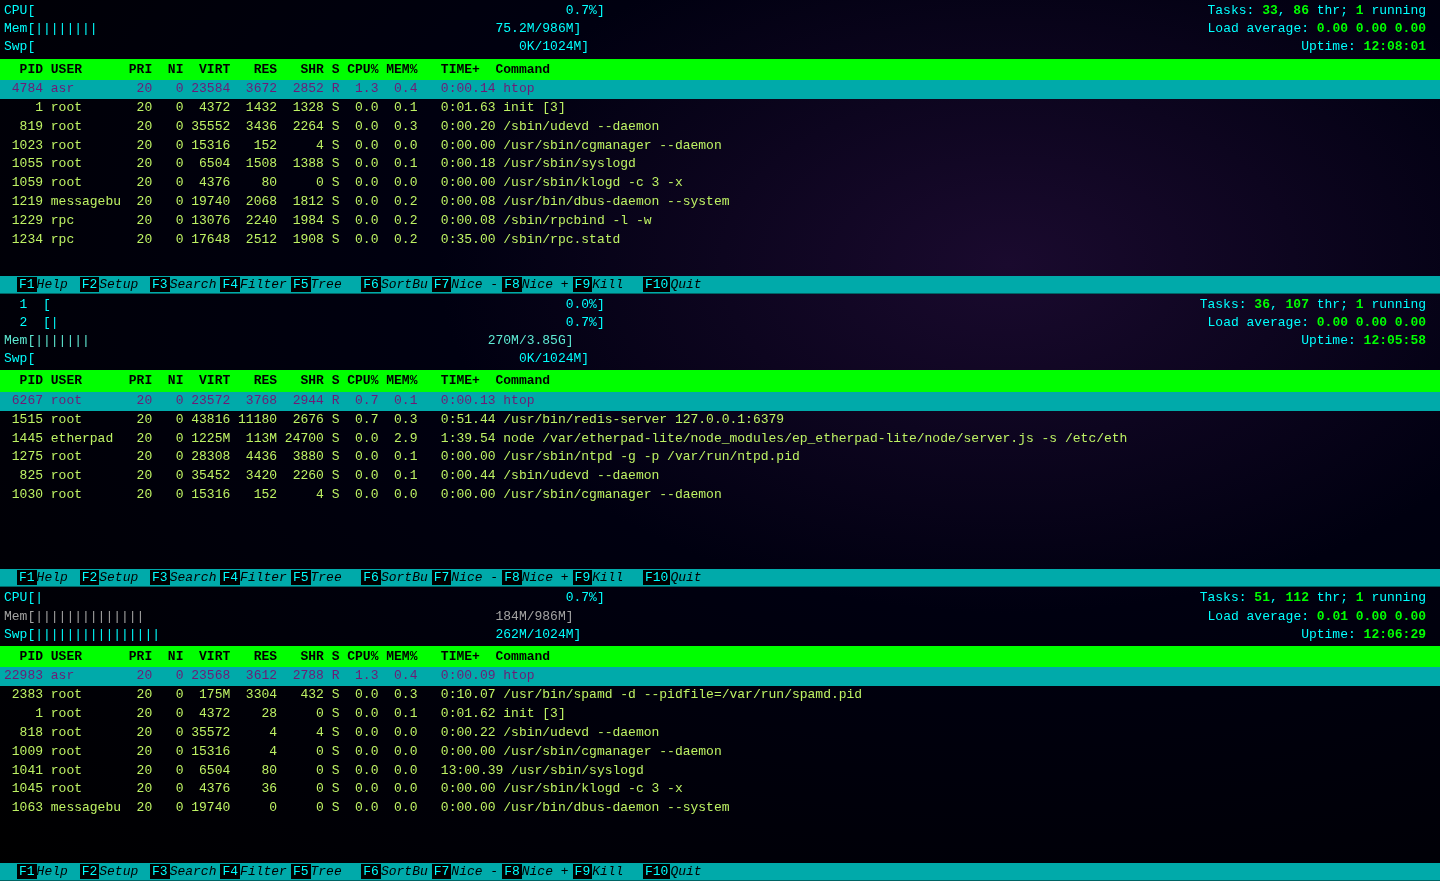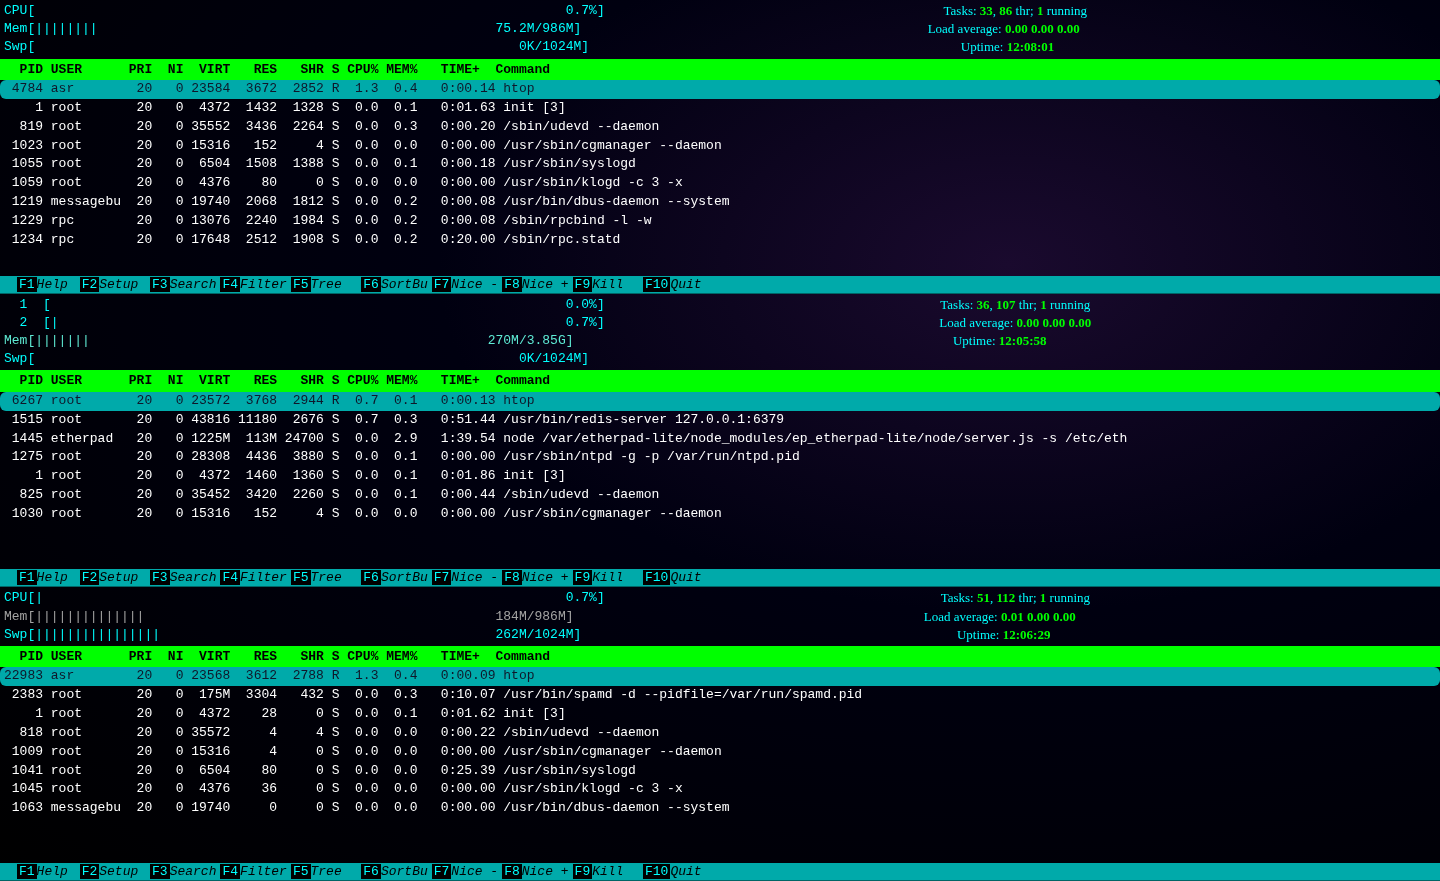--- a/index.html
+++ b/index.html
@@ -47,50 +47,48 @@
       white-space: pre;
     }
 
     .left-col {
       flex: 0 0 auto;
       min-width: 300px;
     }
 
     .right-col {
       flex: 1;
-      text-align: center;
+      text-align: right;
       padding-right: 10px;
-      font-family: Liberation Serif, serif;
     }
 
     .table-header {
       background: #00ff00;
       color: #000000;
       font-weight: bold;
       padding: 1px 4px;
       white-space: pre;
       line-height: 1.5;
     }
 
     .process-list {
       flex: 1;
       overflow: hidden;
     }
 
     .process-row {
       white-space: pre;
       padding: 0 4px;
       line-height: 1.45;
-      color: #ffffff;
+      color: #bef264;
     }
 
     .process-row.highlighted {
       background: #00aaaa;
-      color: #0f172a;
-      border-radius: 6px;
+      color: #701a75;
     }
 
     .footer-bar {
       background: #00aaaa;
       color: #000000;
       display: flex;
       padding: 1px 17px;
       white-space: pre;
     }
 
@@ -123,55 +121,54 @@
       <div class="table-header">  PID USER      PRI  NI  VIRT   RES   SHR S CPU% MEM%   TIME+  Command</div>
       <div class="process-list">
         <div class="process-row highlighted"> 4784 asr        20   0 23584  3672  2852 R  1.3  0.4   0:00.14 htop</div>
         <div class="process-row">    1 root       20   0  4372  1432  1328 S  0.0  0.1   0:01.63 init [3]</div>
         <div class="process-row">  819 root       20   0 35552  3436  2264 S  0.0  0.3   0:00.20 /sbin/udevd --daemon</div>
         <div class="process-row"> 1023 root       20   0 15316   152     4 S  0.0  0.0   0:00.00 /usr/sbin/cgmanager --daemon</div>
         <div class="process-row"> 1055 root       20   0  6504  1508  1388 S  0.0  0.1   0:00.18 /usr/sbin/syslogd</div>
         <div class="process-row"> 1059 root       20   0  4376    80     0 S  0.0  0.0   0:00.00 /usr/sbin/klogd -c 3 -x</div>
         <div class="process-row"> 1219 messagebu  20   0 19740  2068  1812 S  0.0  0.2   0:00.08 /usr/bin/dbus-daemon --system</div>
         <div class="process-row"> 1229 rpc        20   0 13076  2240  1984 S  0.0  0.2   0:00.08 /sbin/rpcbind -l -w</div>
-        <div class="process-row"> 1234 rpc        20   0 17648  2512  1908 S  0.0  0.2   0:20.00 /sbin/rpc.statd</div>
+        <div class="process-row"> 1234 rpc        20   0 17648  2512  1908 S  0.0  0.2   0:35.00 /sbin/rpc.statd</div>
       </div>
       <div class="footer-bar"><span class="footer-key">F1</span><span class="footer-label">Help </span><span class="footer-key">F2</span><span class="footer-label">Setup </span><span class="footer-key">F3</span><span class="footer-label">Search</span><span class="footer-key">F4</span><span class="footer-label">Filter</span><span class="footer-key">F5</span><span class="footer-label">Tree  </span><span class="footer-key">F6</span><span class="footer-label">SortBu</span><span class="footer-key">F7</span><span class="footer-label">Nice -</span><span class="footer-key">F8</span><span class="footer-label">Nice +</span><span class="footer-key">F9</span><span class="footer-label">Kill  </span><span class="footer-key">F10</span><span class="footer-label">Quit</span></div>
     </div>
     <div class="htop-panel">
       <div class="panel-header">
         <div class="header-line"><span class="left-col"><span style="color:#00ffff">  1  [                                                                  0.0%]</span></span><span class="right-col"><span style="color:#00ffff">Tasks: </span><span style="color:#00ff00;font-weight:bold">36</span><span style="color:#00ffff">, </span><span style="color:#00ff00;font-weight:bold">107</span><span style="color:#00ffff"> thr; </span><span style="color:#00ff00;font-weight:bold">1</span><span style="color:#00ffff"> running</span></span></div>
         <div class="header-line"><span class="left-col"><span style="color:#00ffff">  2  [|                                                                 0.7%]</span></span><span class="right-col"><span style="color:#00ffff">Load average: </span><span style="color:#00ff00;font-weight:bold">0.00 0.00 0.00</span></span></div>
         <div class="header-line"><span class="left-col"><span style="color:#5eead4">Mem[|||||||                                                   270M/3.85G]</span></span><span class="right-col"><span style="color:#00ffff">Uptime: </span><span style="color:#00ff00;font-weight:bold">12:05:58</span></span></div>
         <div class="header-line"><span class="left-col"><span style="color:#00ffff">Swp[                                                              0K/1024M]</span></span></div>
       </div>
       <div class="table-header">  PID USER      PRI  NI  VIRT   RES   SHR S CPU% MEM%   TIME+  Command</div>
       <div class="process-list">
         <div class="process-row highlighted"> 6267 root       20   0 23572  3768  2944 R  0.7  0.1   0:00.13 htop</div>
         <div class="process-row"> 1515 root       20   0 43816 11180  2676 S  0.7  0.3   0:51.44 /usr/bin/redis-server 127.0.0.1:6379</div>
         <div class="process-row"> 1445 etherpad   20   0 1225M  113M 24700 S  0.0  2.9   1:39.54 node /var/etherpad-lite/node_modules/ep_etherpad-lite/node/server.js -s /etc/eth</div>
         <div class="process-row"> 1275 root       20   0 28308  4436  3880 S  0.0  0.1   0:00.00 /usr/sbin/ntpd -g -p /var/run/ntpd.pid</div>
-        <div class="process-row">    1 root       20   0  4372  1460  1360 S  0.0  0.1   0:01.86 init [3]</div>
         <div class="process-row">  825 root       20   0 35452  3420  2260 S  0.0  0.1   0:00.44 /sbin/udevd --daemon</div>
         <div class="process-row"> 1030 root       20   0 15316   152     4 S  0.0  0.0   0:00.00 /usr/sbin/cgmanager --daemon</div>
       </div>
       <div class="footer-bar"><span class="footer-key">F1</span><span class="footer-label">Help </span><span class="footer-key">F2</span><span class="footer-label">Setup </span><span class="footer-key">F3</span><span class="footer-label">Search</span><span class="footer-key">F4</span><span class="footer-label">Filter</span><span class="footer-key">F5</span><span class="footer-label">Tree  </span><span class="footer-key">F6</span><span class="footer-label">SortBu</span><span class="footer-key">F7</span><span class="footer-label">Nice -</span><span class="footer-key">F8</span><span class="footer-label">Nice +</span><span class="footer-key">F9</span><span class="footer-label">Kill  </span><span class="footer-key">F10</span><span class="footer-label">Quit</span></div>
     </div>
     <div class="htop-panel">
       <div class="panel-header">
         <div class="header-line"><span class="left-col"><span style="color:#00ffff">CPU[|                                                                   0.7%]</span></span><span class="right-col"><span style="color:#00ffff">Tasks: </span><span style="color:#00ff00;font-weight:bold">51</span><span style="color:#00ffff">, </span><span style="color:#00ff00;font-weight:bold">112</span><span style="color:#00ffff"> thr; </span><span style="color:#00ff00;font-weight:bold">1</span><span style="color:#00ffff"> running</span></span></div>
         <div class="header-line"><span class="left-col"><span style="color:#a3a3a3">Mem[||||||||||||||                                             184M/986M]</span></span><span class="right-col"><span style="color:#00ffff">Load average: </span><span style="color:#00ff00;font-weight:bold">0.01 0.00 0.00</span></span></div>
         <div class="header-line"><span class="left-col"><span style="color:#00ffff">Swp[||||||||||||||||                                           262M/1024M]</span></span><span class="right-col"><span style="color:#00ffff">Uptime: </span><span style="color:#00ff00;font-weight:bold">12:06:29</span></span></div>
       </div>
       <div class="table-header">  PID USER      PRI  NI  VIRT   RES   SHR S CPU% MEM%   TIME+  Command</div>
       <div class="process-list">
         <div class="process-row highlighted">22983 asr        20   0 23568  3612  2788 R  1.3  0.4   0:00.09 htop</div>
         <div class="process-row"> 2383 root       20   0  175M  3304   432 S  0.0  0.3   0:10.07 /usr/bin/spamd -d --pidfile=/var/run/spamd.pid</div>
         <div class="process-row">    1 root       20   0  4372    28     0 S  0.0  0.1   0:01.62 init [3]</div>
         <div class="process-row">  818 root       20   0 35572     4     4 S  0.0  0.0   0:00.22 /sbin/udevd --daemon</div>
         <div class="process-row"> 1009 root       20   0 15316     4     0 S  0.0  0.0   0:00.00 /usr/sbin/cgmanager --daemon</div>
-        <div class="process-row"> 1041 root       20   0  6504    80     0 S  0.0  0.0   0:25.39 /usr/sbin/syslogd</div>
+        <div class="process-row"> 1041 root       20   0  6504    80     0 S  0.0  0.0   13:00.39 /usr/sbin/syslogd</div>
         <div class="process-row"> 1045 root       20   0  4376    36     0 S  0.0  0.0   0:00.00 /usr/sbin/klogd -c 3 -x</div>
         <div class="process-row"> 1063 messagebu  20   0 19740     0     0 S  0.0  0.0   0:00.00 /usr/bin/dbus-daemon --system</div>
       </div>
       <div class="footer-bar"><span class="footer-key">F1</span><span class="footer-label">Help </span><span class="footer-key">F2</span><span class="footer-label">Setup </span><span class="footer-key">F3</span><span class="footer-label">Search</span><span class="footer-key">F4</span><span class="footer-label">Filter</span><span class="footer-key">F5</span><span class="footer-label">Tree  </span><span class="footer-key">F6</span><span class="footer-label">SortBu</span><span class="footer-key">F7</span><span class="footer-label">Nice -</span><span class="footer-key">F8</span><span class="footer-label">Nice +</span><span class="footer-key">F9</span><span class="footer-label">Kill  </span><span class="footer-key">F10</span><span class="footer-label">Quit</span></div>
     </div>
   </div>
 
 </body></html>

